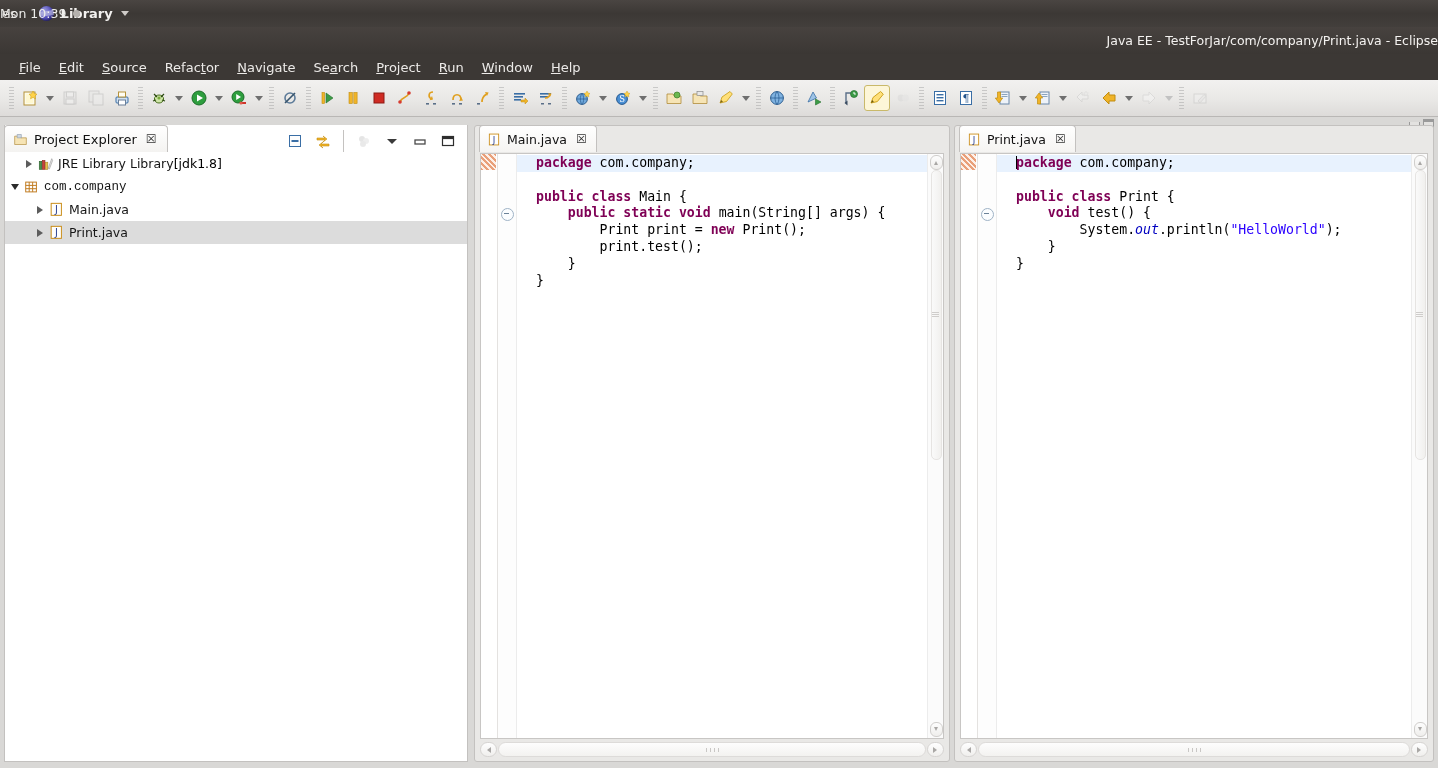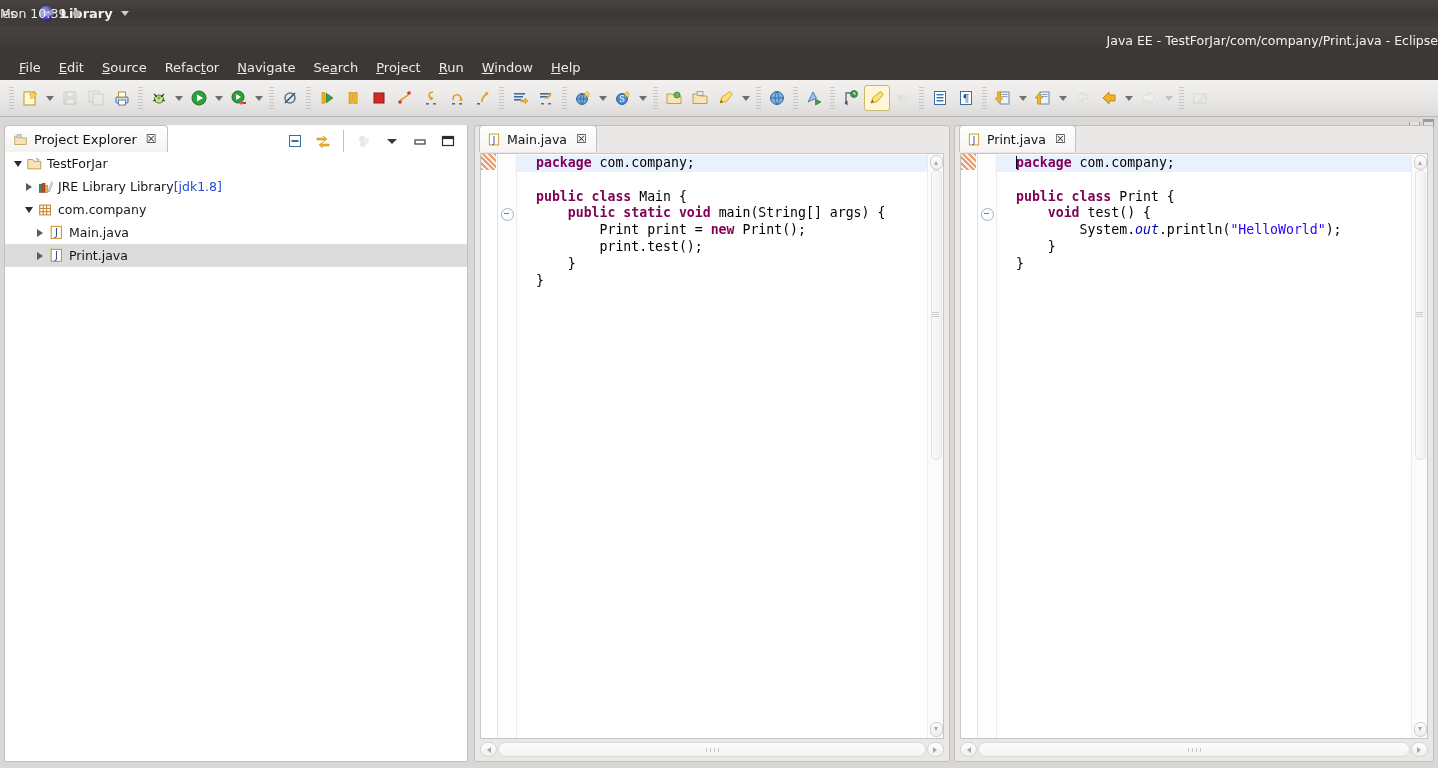--- a/index.html
+++ b/index.html
@@ -122,21 +122,21 @@
   .tree-row{
     display:flex;align-items:center;height:23px;padding-left:6px;font-size:12.5px;color:#1b1b1b;
     white-space:nowrap;
   }
   .tree-row.selected{background:#dcdcdc;}
   .tw{width:14px;height:14px;display:flex;align-items:center;justify-content:center;flex:0 0 14px;}
   .tw .tri-r{width:0;height:0;border-top:4px solid transparent;border-bottom:4px solid transparent;border-left:6px solid #5c5c5c;}
   .tw .tri-d{width:0;height:0;border-left:4px solid transparent;border-right:4px solid transparent;border-top:6px solid #2b2b2b;}
   .tree-ico{width:17px;height:16px;margin:0 4px 0 1px;position:relative;flex:0 0 17px;}
   .tree-lbl{color:#161616;}
-  .tree-sub{color:#1d4ed8;}
+  .tree-sub{color:#000000;}
 
   
   .ed{
     position:absolute;top:8px;background:#e9e8e6;border:1px solid #c3c1bf;
     box-sizing:border-box;border-radius:3px;
   }
   .ed-main{left:474px;top:8px;width:476px;height:637px;}
   .ed-print{left:954px;top:8px;width:480px;height:637px;}
   .ed-tab{
     position:absolute;left:4px;top:-1px;height:27px;padding:0 9px 0 7px;
@@ -583,44 +583,34 @@
           </svg>
       </span>
       <span class="tb-btn">
         <svg class="ico" viewBox="0 0 18 18">
             <rect x="3.5" y="4.5" width="11" height="9" fill="none" stroke="#2e2e2e" stroke-width="1.2"></rect>
             <rect x="3.5" y="4.5" width="11" height="2.6" fill="#2e2e2e"></rect>
           </svg>
       </span>
     </div>
     <div class="ex-body" id="tree">
-        <div class="tree-row" style="padding-left: 6px;">
-          <span class="tw">
-            <span class="tri-d"></span>
-          </span>
-          <svg viewBox="0 0 18 18" class="tree-ico">
-            <path d="M1.5 4 h5.5 l1.2 2 H16 v8.5 H1.5z" fill="#f6e4b5" stroke="#b08b3a" stroke-width=".9"></path>
-            <path d="M11 2.5 l3 1.6 -1 1.2z" fill="#c9e0f5" stroke="#5a84ad" stroke-width=".6"></path>
-          </svg>
-          <span class="tree-lbl">TestForJar</span>
-        </div>
         <div class="tree-row" style="padding-left: 17px;">
           <span class="tw">
             <span class="tri-r"></span>
           </span>
           <svg viewBox="0 0 18 18" class="tree-ico">
             <rect x="2" y="6" width="3" height="9" fill="#4a8f4a" stroke="#2c5e2c" stroke-width=".7"></rect>
             <rect x="5.4" y="5" width="3" height="10" fill="#c8443a" stroke="#8d2b24" stroke-width=".7"></rect>
             <rect x="8.8" y="7" width="2.8" height="8" fill="#e8c04a" stroke="#a8852a" stroke-width=".7"></rect>
             <path d="M12 14 L16 3 L17 5 L13.4 14.6z" fill="#e9e9e9" stroke="#8a8a8a" stroke-width=".6"></path>
           </svg>
           <span class="tree-lbl">JRE Library Library </span>
           <span class="tree-sub">[jdk1.8]</span>
         </div>
-        <div class="tree-row" style="padding-left: 17px;">
+        <div class="tree-row" style="padding-left: 3px; font-family: Liberation Mono, monospace;">
           <span class="tw">
             <span class="tri-d"></span>
           </span>
           <svg viewBox="0 0 18 18" class="tree-ico">
             <rect x="2.5" y="3.5" width="12" height="11" fill="none" stroke="#c07a1f" stroke-width="1.1"></rect>
             <path d="M2.5 7.2 h12 M2.5 10.9 h12 M6.4 3.5 v11 M10.3 3.5 v11" stroke="#c07a1f" stroke-width="1.1"></path>
           </svg>
           <span class="tree-lbl">com.company</span>
         </div>
         <div class="tree-row" style="padding-left: 28px;">

